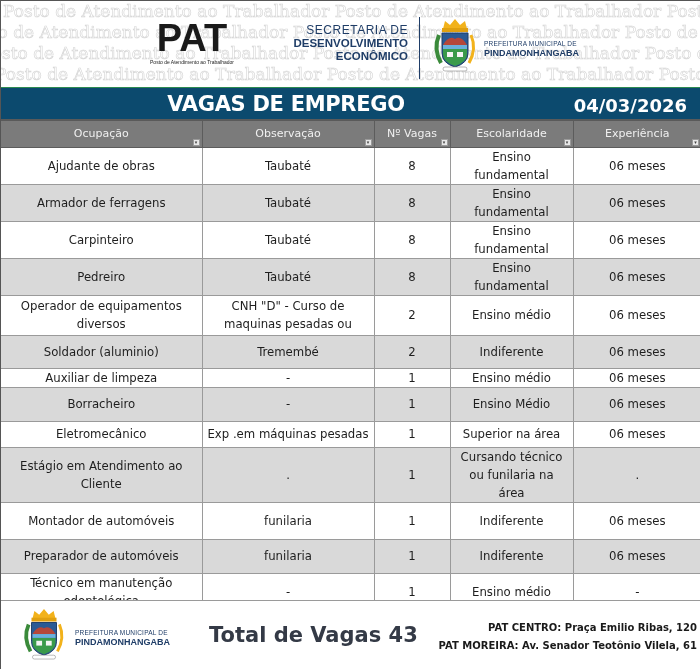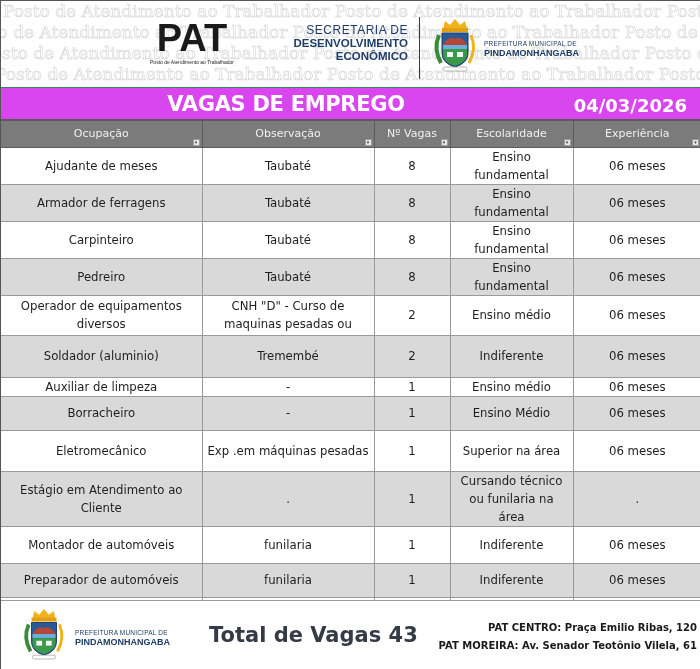--- a/index.html
+++ b/index.html
@@ -19,21 +19,21 @@
   .sec-l1 { font-size: 12px; color: #1f3d67; letter-spacing: 0.5px; line-height: 13px; }
   .sec-l2 { font-size: 11.5px; color: #1f3d67; font-weight: bold; line-height: 13px; }
   .sec-l3 { font-size: 11.5px; color: #1f3d67; font-weight: bold; line-height: 13px; }
   .sec-divider { position: absolute; left: 418px; top: 16px; width: 1px; height: 62px; background: #1f3d67; }
   .crest-top { position: absolute; left: 428px; top: 16px; width: 52px; height: 58px; }
   .pref-top { position: absolute; left: 483px; top: 39px; }
   .pref-small { font-size: 6.5px; color: #1f3d67; letter-spacing: 0.2px; line-height: 8px; }
   .pref-big { font-size: 9px; color: #1f3d67; font-weight: bold; line-height: 10px; }
 
   
-  .titlebar { position: absolute; left: 0; top: 86px; width: 700px; height: 34px; background: #d946ef; border-top: 1px solid #2e8b52; border-bottom: 2px solid #5a5a5a; }
+  .titlebar { position: absolute; left: 0; top: 86px; width: 700px; height: 34px; background: #0c4a6e; border-top: 1px solid #2e8b52; border-bottom: 2px solid #5a5a5a; }
   .title { position: absolute; left: 0; width: 570px; top: 4px; text-align: center; font-family: "DejaVu Sans", sans-serif; font-size: 21px; font-weight: bold; color: #ffffff; letter-spacing: -0.3px; }
   .date { position: absolute; right: 14px; top: 7px; font-family: "DejaVu Sans", sans-serif; font-size: 18px; font-weight: bold; color: #ffffff; }
 
   
   table { position: absolute; left: 0; top: 120px; width: 700px; border-collapse: collapse; table-layout: fixed; }
   col.c1 { width: 201px; } col.c2 { width: 172px; } col.c3 { width: 76px; } col.c4 { width: 123px; } col.c5 { width: 128px; }
   th { background: #7b7b7b; color: #f0f0f0; font-weight: normal; font-size: 11px; height: 26px; border-right: 1px solid #5c5c5c; border-bottom: 1px solid #5c5c5c; position: relative; text-align: center; font-family: "DejaVu Sans", sans-serif; }
   th .dd { position: absolute; right: 2px; bottom: 1px; width: 7px; height: 7px; background: #e8e8e8; border: 1px solid #9a9a9a; font-size: 5px; line-height: 5px; color: #444; text-align: center; }
   td { font-size: 13px; color: #1e1e1e; text-align: center; vertical-align: middle; border-right: 1px solid #9a9a9a; border-bottom: 1px solid #9a9a9a; line-height: 18px; padding: 0 4px; font-family: "DejaVu Sans Condensed", "DejaVu Sans", sans-serif; }
   tr.odd td { background: #ffffff; }
@@ -108,21 +108,21 @@
       <tr>
         <th><span>Ocupação</span><span class="dd">▾</span></th>
         <th><span>Observação</span><span class="dd">▾</span></th>
         <th><span>Nº Vagas</span><span class="dd">▾</span></th>
         <th><span>Escolaridade</span><span class="dd">▾</span></th>
         <th><span>Experiência</span><span class="dd">▾</span></th>
       </tr>
     </thead>
     <tbody id="tbody">
         <tr class="odd" style="height: 33px;">
-          <td>Ajudante de meses</td>
+          <td>Ajudante de obras</td>
           <td>Taubaté</td>
           <td>8</td>
           <td>Ensino fundamental</td>
           <td>06 meses</td>
         </tr>
         <tr class="even" style="height: 33px;">
           <td>Armador de ferragens</td>
           <td>Taubaté</td>
           <td>8</td>
           <td>Ensino fundamental</td>
@@ -142,42 +142,42 @@
           <td>Ensino fundamental</td>
           <td>06 meses</td>
         </tr>
         <tr class="odd" style="height: 40px; border-radius: 15px;">
           <td>Operador de equipamentos diversos</td>
           <td>CNH "D" - Curso de maquinas pesadas ou</td>
           <td>2</td>
           <td>Ensino médio</td>
           <td>06 meses</td>
         </tr>
-        <tr class="even" style="height: 42px; padding-left: 16px;">
+        <tr class="even" style="height: 33px; padding-left: 16px;">
           <td>Soldador (aluminio)</td>
           <td>Tremembé</td>
           <td>2</td>
           <td>Indiferente</td>
           <td>06 meses</td>
         </tr>
         <tr class="odd" style="height: 16px;">
           <td>Auxiliar de limpeza</td>
           <td>-</td>
           <td>1</td>
           <td>Ensino médio</td>
           <td>06 meses</td>
         </tr>
         <tr class="even" style="height: 34px;">
           <td>Borracheiro</td>
           <td>-</td>
           <td>1</td>
           <td>Ensino Médio</td>
           <td>06 meses</td>
         </tr>
-        <tr class="odd" style="height: 41px;">
+        <tr class="odd" style="height: 26px;">
           <td>Eletromecânico</td>
           <td>Exp .em máquinas pesadas</td>
           <td>1</td>
           <td>Superior na área</td>
           <td>06 meses</td>
         </tr>
         <tr class="even" style="height: 43px;">
           <td>Estágio em Atendimento ao Cliente</td>
           <td>.</td>
           <td>1</td>

